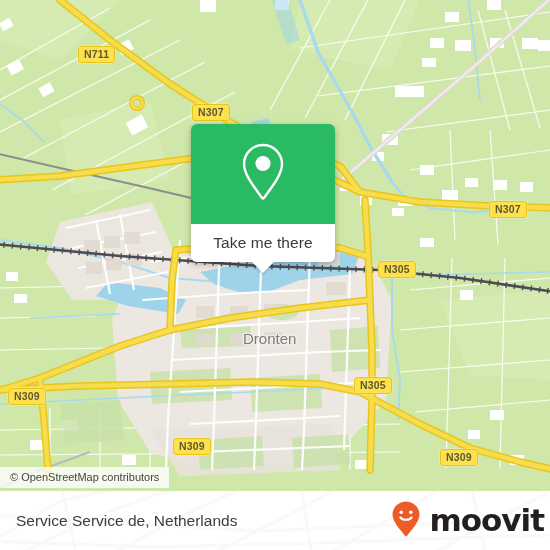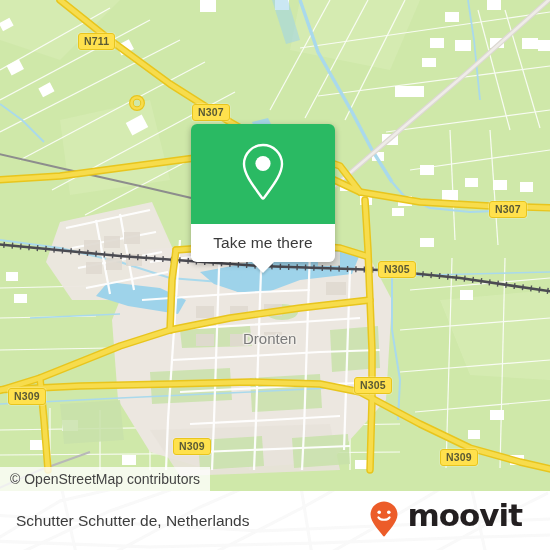--- a/index.html
+++ b/index.html
@@ -84,21 +84,21 @@
     border-top:11px solid #ffffff;
     filter:drop-shadow(0 2px 1px rgba(0,0,0,.14));
   }
 
   
   .attrib{
     position:absolute;
     left:0;top:467px;
     background:rgba(255,255,255,.78);
     color:#444444;
-    font-size:14px;
+    font-size:11px;
     font-family:"Liberation Sans", sans-serif;
     padding:4px 10px 5px 10px;
     z-index:45;
     white-space:nowrap;
   }
 
   
   .footer{
     position:absolute;
     left:0;top:491px;width:550px;height:59px;
@@ -106,22 +106,22 @@
     overflow:hidden;
   }
   .footer-bg{position:absolute;left:0;top:0;opacity:.10;}
   .footer-title{
     position:absolute;left:16px;top:50%;transform:translateY(-50%);
     color:#3c3c3c;font-size:15.5px;
     font-family:"Liberation Sans", sans-serif;
     white-space:nowrap;
   }
   .brand{
-    position:absolute;right:28px;top:50%;transform:translateY(-50%);
-    display:flex;gap:8px;
+    position:absolute;right:6px;top:50%;transform:translateY(-50%);
+    display:flex;align-items:center;gap:8px;
   }
   .brand-word{
     color:#231f20;font-size:31px;font-weight:bold;
     font-family:"DejaVu Sans", sans-serif;
     letter-spacing:-1px;line-height:31px;
   }
 </style>
 </head>
 <body>
 
@@ -333,21 +333,21 @@
           <path d="M170,330 L172,280 L176,250"></path>
           <path d="M176,250 L230,246 L290,244 L340,248 L366,256"></path>
         </g>
 
         <circle cx="137" cy="103" r="5.5" fill="none" stroke="#e8c51d" stroke-width="5"></circle>
         <circle cx="137" cy="103" r="5.5" fill="none" stroke="#f7dc4c" stroke-width="2.6"></circle>
         <circle cx="137" cy="103" r="3.2" fill="#cfe8a9"></circle>
       </g>
     </svg>
 
-    <div class="shield" style="left:78px;top:33px;text-align:right;">N711</div>
+    <div class="shield" style="left:78px;top:46px;text-align:right;">N711</div>
     <div class="shield" style="left:192px;top:104px;">N307</div>
     <div class="shield" style="left:489px;top:201px;">N307</div>
     <div class="shield" style="left:378px;top:261px;">N305</div>
     <div class="shield" style="left:8px;top:388px;">N309</div>
     <div class="shield" style="left:354px;top:377px;">N305</div>
     <div class="shield" style="left:173px;top:438px;">N309</div>
     <div class="shield" style="left:440px;top:449px;">N309</div>
 
     <div class="place-label" style="left:243px;top:330px;text-align:right;">Dronten</div>
 
@@ -380,21 +380,21 @@
         <path d="M210,64 L300,18 L350,-10"></path>
         <path d="M330,62 L400,22 L450,-8"></path>
         <path d="M430,64 L500,26 L548,2"></path>
         <path d="M-10,24 L120,32 L260,40 L400,34 L550,28"></path>
         <path d="M-10,50 L150,56 L320,52 L480,46 L550,44"></path>
         <path d="M60,-10 L76,62"></path>
         <path d="M300,-10 L312,64"></path>
         <path d="M470,-10 L486,64"></path>
       </g>
     </svg>
-    <div class="footer-title">Schutter Schutter de, Netherlands</div>
+    <div class="footer-title">Service Service de, Netherlands</div>
     <div class="brand">
       <span>
         <svg width="30" height="38" viewBox="0 0 30 38" aria-hidden="true">
           <path d="M15 1.5 C7.5 1.5 1.5 7.4 1.5 14.6 C1.5 22.4 11 31.4 14.1 36.1
                    C14.5 36.7 15.5 36.7 15.9 36.1 C19 31.4 28.5 22.4 28.5 14.6
                    C28.5 7.4 22.5 1.5 15 1.5 Z" fill="#ec5c29"></path>
           <circle cx="10.2" cy="12.2" r="1.8" fill="#ffffff"></circle>
           <circle cx="19.8" cy="12.2" r="1.8" fill="#ffffff"></circle>
           <path d="M9.4 17.4 C11.4 20.6 18.6 20.6 20.6 17.4" stroke="#ffffff" stroke-width="2.1" fill="none" stroke-linecap="round"></path>
         </svg>

